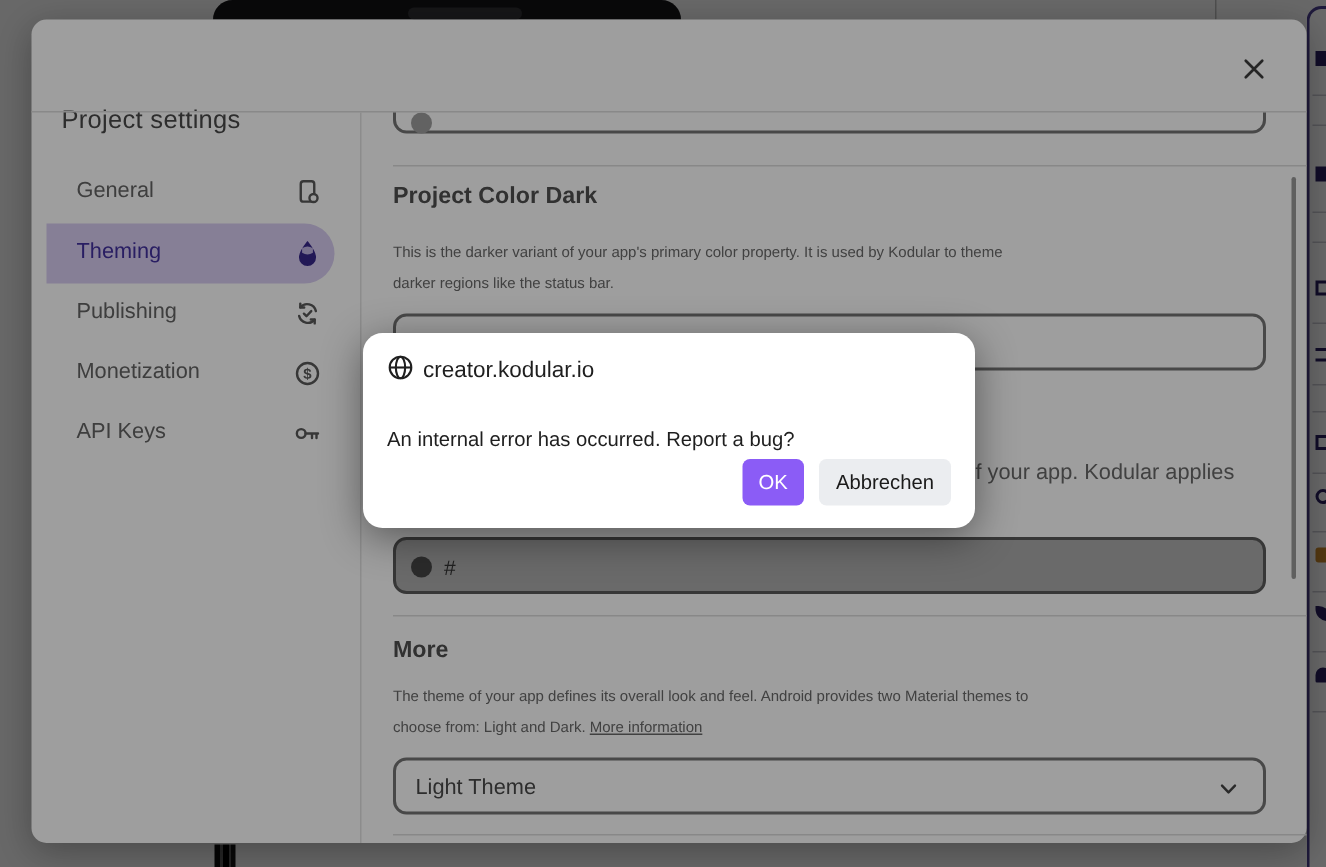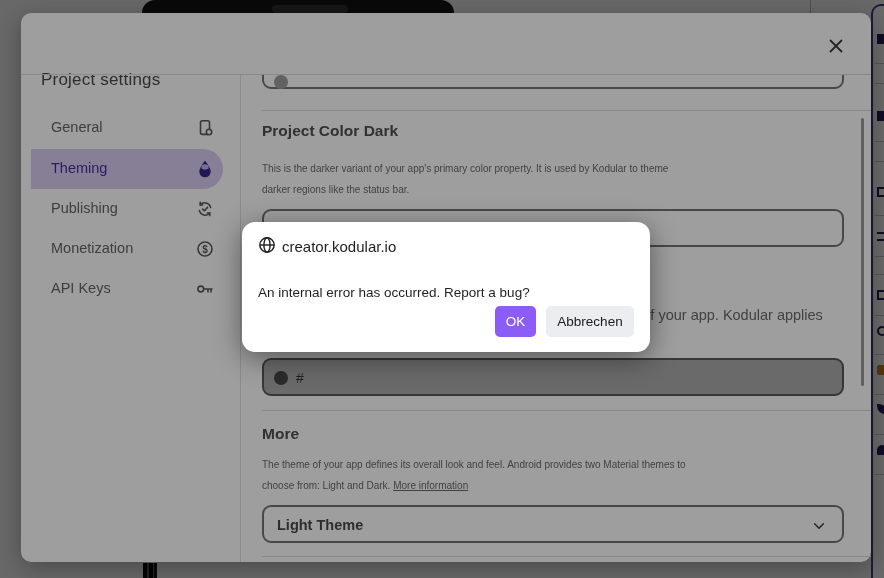--- a/index.html
+++ b/index.html
@@ -59,21 +59,21 @@
   .color-input { position:absolute; left:20px; width:582px; height:38px;
     border:2px solid #757575; border-radius:9px; background:#fff; }
   .color-input.dark { background:#ababab; border-color:#5a5a5a; }
   .swatch { position:absolute; left:10px; top:11px; width:14px; height:14px; border-radius:50%; background:#616161; }
   .color-input.dark .swatch { background:#464646; }
   .hash { position:absolute; left:32px; top:10px; font-size:14px; color:#4c4c4c; }
   .color-input.dark .hash { color:#333; }
   .frag { position:absolute; font-size:14.5px; color:#6a6a6a; }
   .select-box { position:absolute; left:20px; width:582px; height:38px;
     border:2px solid #757575; border-radius:9px; background:#fff; cursor:pointer; }
-  .select-val { position:absolute; left:13px; top:10px; font-size:14.5px; color:#4a4a4a; font-weight:700; }
+  .select-val { position:absolute; left:13px; top:10px; font-size:14.5px; color:#4a4a4a; font-weight:400; }
   .select-chev { position:absolute; right:14px; top:10px; width:18px; height:18px; color:#444; }
   .scroll-thumb { position:absolute; left:840px; top:105px; width:3px; height:268px; background:#999; border-radius:2px; }
 
   
   .global-dim { position:absolute; inset:0; background:rgba(0,0,0,0.38); z-index:3; }
 
   
   .alert { position:absolute; left:242px; top:222px; width:408px; height:130px; z-index:4;
     background:#fff; border-radius:13px; box-shadow:0 6px 28px rgba(0,0,0,.45); }
   .alert-origin-row { position:absolute; left:16px; top:14px; height:18px; }

